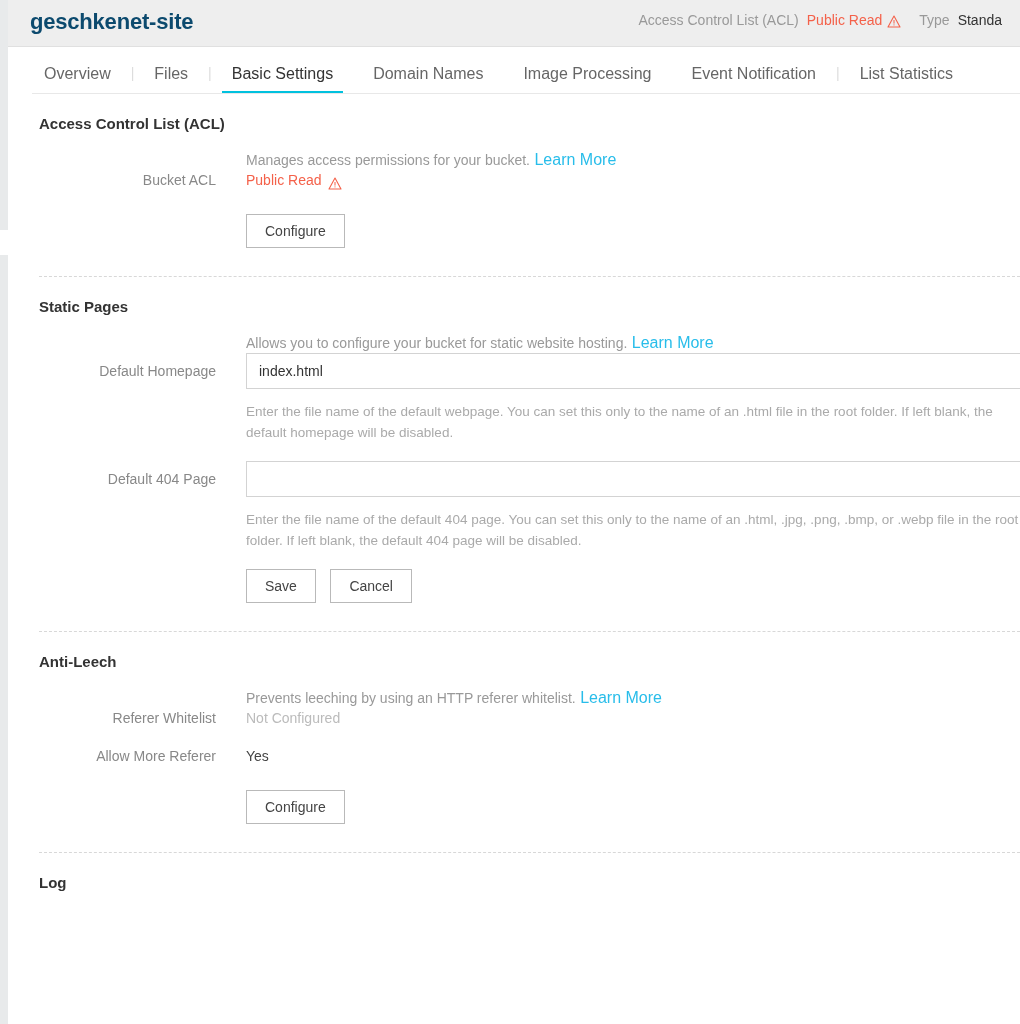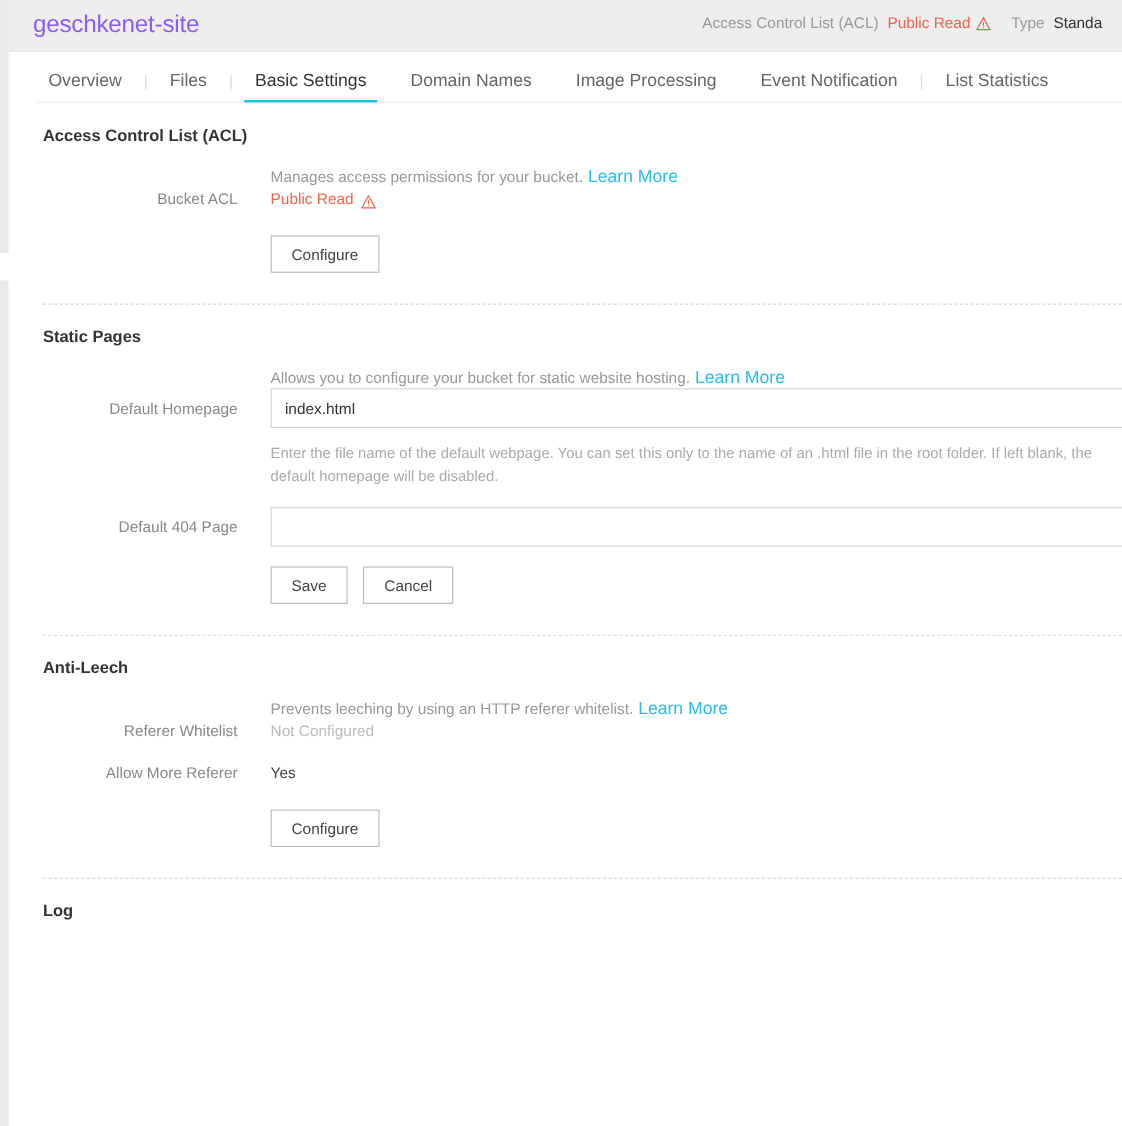--- a/index.html
+++ b/index.html
@@ -35,22 +35,22 @@
     height: 47px;
     background: #eeeeee;
     border-bottom: 1px solid #e0e0e0;
     box-sizing: border-box;
   }
   .bucket-title {
     position: absolute;
     left: 22px;
     top: 9px;
     font-size: 22px;
-    font-weight: normal;
-    color: #8b5cf6;
+    font-weight: bold;
+    color: #0c4a6e;
     letter-spacing: -0.2px;
     white-space: nowrap;
   }
   .header-meta {
     position: absolute;
     right: 0;
     top: 12px;
     display: flex;
     align-items: center;
     white-space: nowrap;
@@ -354,20 +354,26 @@
       </div>
     </div>
 
     <div class="row mt-18">
       <div class="row-label" style="line-height:36px">Default 404 Page</div>
       <div class="row-field">
         <input class="txtinput" type="text" value="" style="">
       </div>
     </div>
 
+    <div class="row mt-12">
+      <div class="row-label"></div>
+      <div class="row-field">
+        <div class="helper">Enter the file name of the default 404 page. You can set this only to the name of an .html, .jpg, .png, .bmp, or .webp file in the root folder. If left blank, the default 404 page will be disabled.</div>
+      </div>
+    </div>
 
     <div class="row mt-18 mb-28">
       <div class="row-label"></div>
       <div class="row-field">
         <button class="btn">Save</button>
         <button class="btn">Cancel</button>
       </div>
     </div>
   </div>
 

